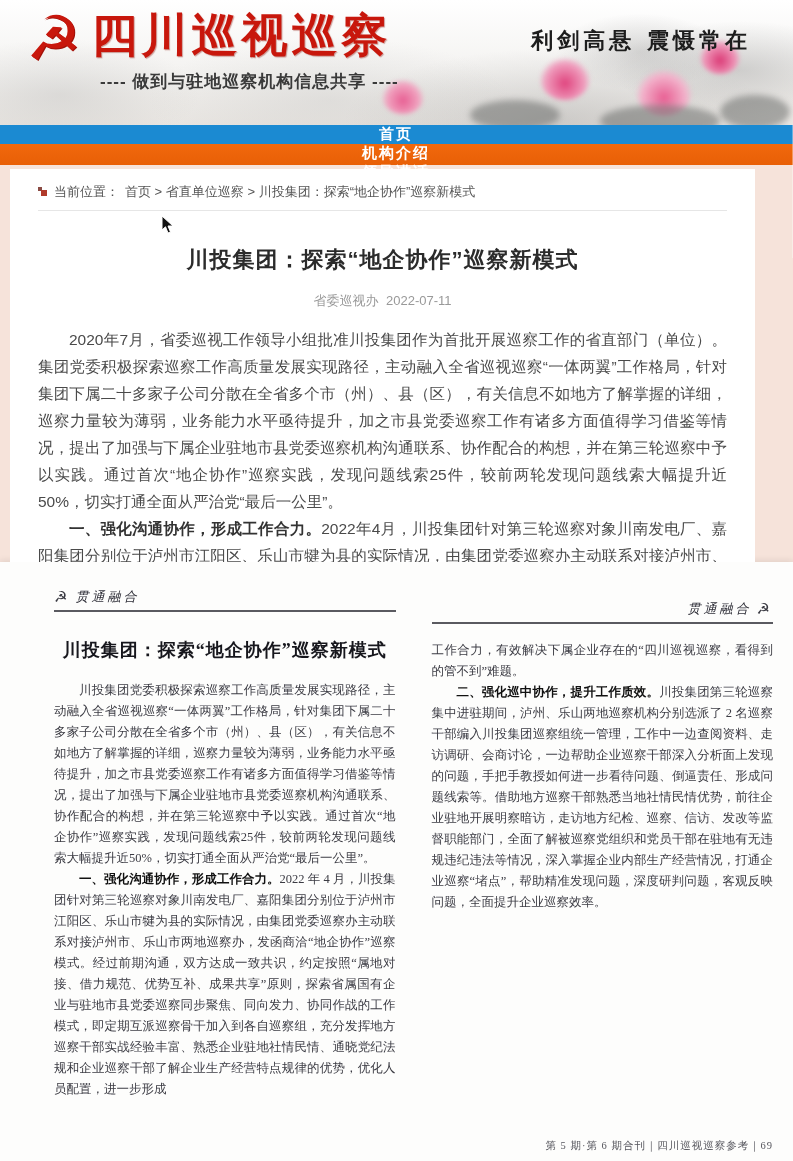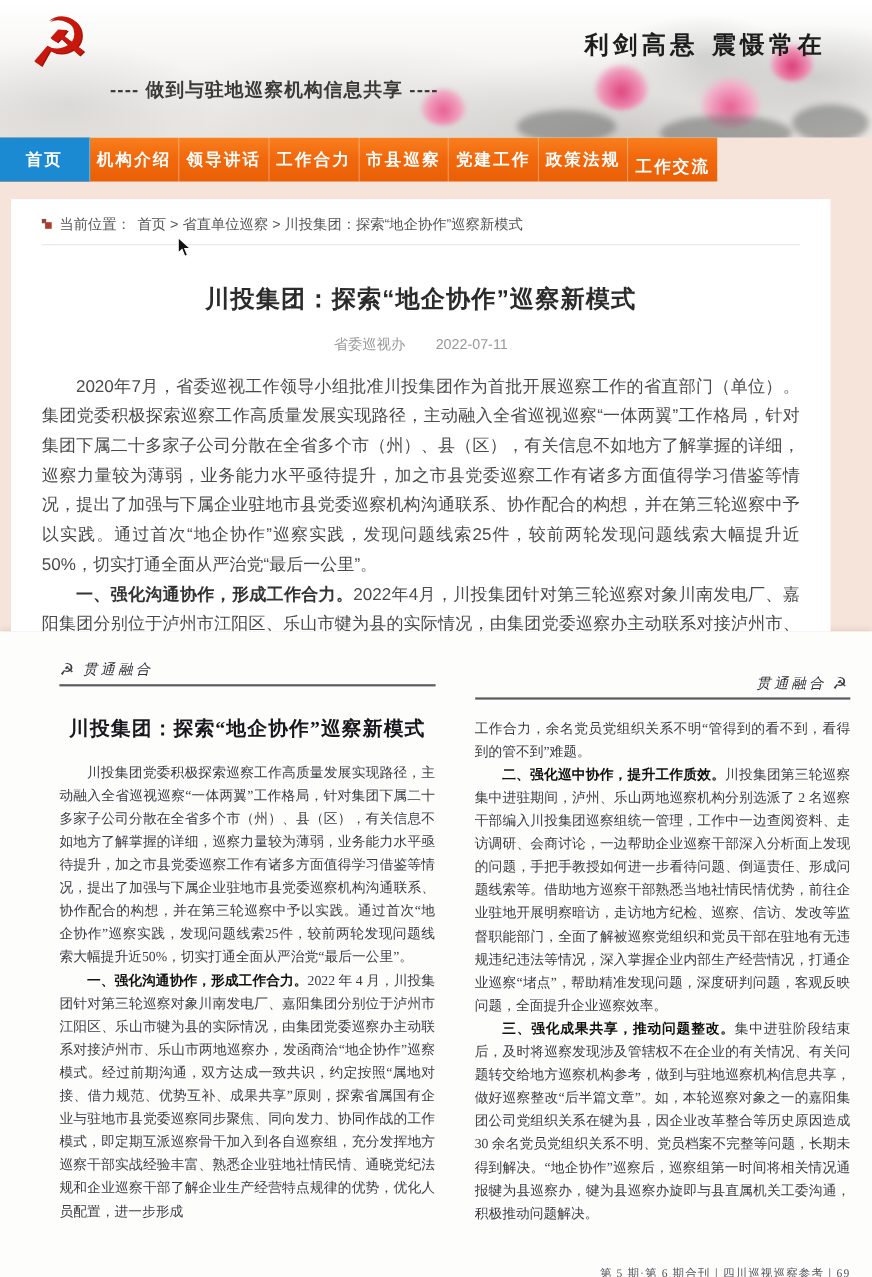--- a/index.html
+++ b/index.html
@@ -59,55 +59,56 @@
   }
   .slogan {
     position:absolute; right:42px; top:26px; z-index:3;
     font-family:"DejaVu Serif","Liberation Serif",serif;
     font-weight:bold;
     font-size:22px; color:#1d1d1d; letter-spacing:4px;
   }
 
   
   .nav {
-    width:652px; height:40px; display:flex;
+    width:793px; height:40px; display:flex;
     background:linear-gradient(180deg,#f87f1f 0%,#f2690d 45%,#e85f06 100%);
+    flex-direction:column;
   }
   .nav-item {
     flex:1; display:flex; align-items:center; justify-content:center;
     color:#ffffff; font-size:15px; font-weight:bold; letter-spacing:2px;
     border-right:1px solid rgba(255,255,255,.35);
     cursor:pointer; position:relative;
   }
   .nav-item:last-child { border-right:none;margin-top:12px; }
   .nav-item.active { background:#1b8ad2; }
 
   
-  .web-wrap { padding:16px 38px 0 10px; }
+  .web-wrap { padding:4px 38px 0 10px; }
   .web-content {
     background:#ffffff; height:393px; overflow:hidden;
     padding:14px 28px 0 28px; position:relative;
   }
   .breadcrumb {
     display:flex; align-items:center; gap:6px;
     font-size:13px; color:#555;
     padding-bottom:9px; border-bottom:1px solid #e6e6e6;
   }
   .crumb-icon { display:inline-block; width:10px; height:10px; position:relative; }
   .crumb-icon::before { content:""; position:absolute; left:0; top:0; width:4px; height:4px; background:#8a4a43; }
   .crumb-icon::after  { content:""; position:absolute; left:3px; top:3px; width:6px; height:6px; background:#b03a2a; }
   .article-title {
     margin-top:34px; text-align:center;
     font-size:22px; font-weight:bold; color:#2b2b2b; letter-spacing:1px;
   }
   .article-byline {
     margin-top:17px; text-align:center;
     font-size:13px; color:#999;
   }
-  .article-byline span { margin:0 12px; }
+  .article-byline span { margin:0 2px; }
   .article-body { margin-top:16px; }
   .article-body .para {
     font-size:15.5px; line-height:27px; color:#4a4a4a;
     text-align:justify; text-indent:2em;
   }
   .article-body .para b { color:#333; }
 
   
   .scan {
     width:793px; height:603px; background:#fdfdfc;
@@ -149,20 +150,21 @@
   <div class="lotus l1"></div>
   <div class="lotus l2"></div>
   <div class="lotus l3"></div>
   <div class="lotus l4"></div>
   <div class="leaf f1"></div>
   <div class="leaf f2"></div>
   <div class="leaf f3"></div>
 
   <div class="logo-row">
     <span class="emblem-big">☭</span>
+    <span class="site-title">四川巡视巡察</span>
   </div>
   <div class="site-subtitle">----  做到与驻地巡察机构信息共享  ----</div>
   <div class="slogan">利剑高悬 震慑常在</div>
 </header>
 
 <nav class="nav">
     <div class="nav-item active">首页</div>
     <div class="nav-item">机构介绍</div>
     <div class="nav-item">领导讲话</div>
     <div class="nav-item">工作合力</div>
@@ -206,23 +208,22 @@
         <p class="para"><b>一、强化沟通协作，形成工作合力。</b>2022 年 4 月，川投集团针对第三轮巡察对象川南发电厂、嘉阳集团分别位于泸州市江阳区、乐山市犍为县的实际情况，由集团党委巡察办主动联系对接泸州市、乐山市两地巡察办，发函商洽“地企协作”巡察模式。经过前期沟通，双方达成一致共识，约定按照“属地对接、借力规范、优势互补、成果共享”原则，探索省属国有企业与驻地市县党委巡察同步聚焦、同向发力、协同作战的工作模式，即定期互派巡察骨干加入到各自巡察组，充分发挥地方巡察干部实战经验丰富、熟悉企业驻地社情民情、通晓党纪法规和企业巡察干部了解企业生产经营特点规律的优势，优化人员配置，进一步形成</p>
       </div>
   </div>
 
   <div class="scan-page right">
     <div class="scan-head">
       <span>贯通融合</span>
       <span class="emblem-small">☭</span>
     </div>
     <div class="scan-body">
-        <p class="para noindent">工作合力，余名党员党组织关系不明“管得到的看不到，看得到的管不到”难题。</p>
+        <p class="para noindent">工作合力，有效解决下属企业存在的“四川巡视巡察，看得到的管不到”难题。</p>
         <p class="para"><b>二、强化巡中协作，提升工作质效。</b>川投集团第三轮巡察集中进驻期间，泸州、乐山两地巡察机构分别选派了 2 名巡察干部编入川投集团巡察组统一管理，工作中一边查阅资料、走访调研、会商讨论，一边帮助企业巡察干部深入分析面上发现的问题，手把手教授如何进一步看待问题、倒逼责任、形成问题线索等。借助地方巡察干部熟悉当地社情民情优势，前往企业驻地开展明察暗访，走访地方纪检、巡察、信访、发改等监督职能部门，全面了解被巡察党组织和党员干部在驻地有无违规违纪违法等情况，深入掌握企业内部生产经营情况，打通企业巡察“堵点”，帮助精准发现问题，深度研判问题，客观反映问题，全面提升企业巡察效率。</p>
-        <p class="para"><b>三、强化成果共享，推动问题整改。</b>集中进驻阶段结束后，及时将巡察发现涉及管辖权不在企业的有关情况、有关问题转交给地方巡察机构参考，做到与驻地巡察机构信息共享，做好巡察整改“后半篇文章”。如，本轮巡察对象之一的嘉阳集团公司党组织关系在犍为县，因企业改革整合等历史原因造成 30 余名党员党组织关系不明、党员档案不完整等问题，长期未得到解决。“地企协作”巡察后，巡察组第一时间将相关情况通报犍为县巡察办，犍为县巡察办旋即与县直属机关工委沟通，积极推动问题解决。</p>
       </div>
     <div class="scan-footer">第 5 期·第 6 期合刊｜四川巡视巡察参考｜69</div>
   </div>
 </section>
 
 <div class="cursor">
   <svg width="14" height="20" viewBox="0 0 14 20">
     <path d="M1 1 L1 15 L4.5 11.8 L7 18 L9.5 17 L7 11 L12 11 Z" fill="#111" stroke="#fff" stroke-width="1"></path>
   </svg>
 </div>

